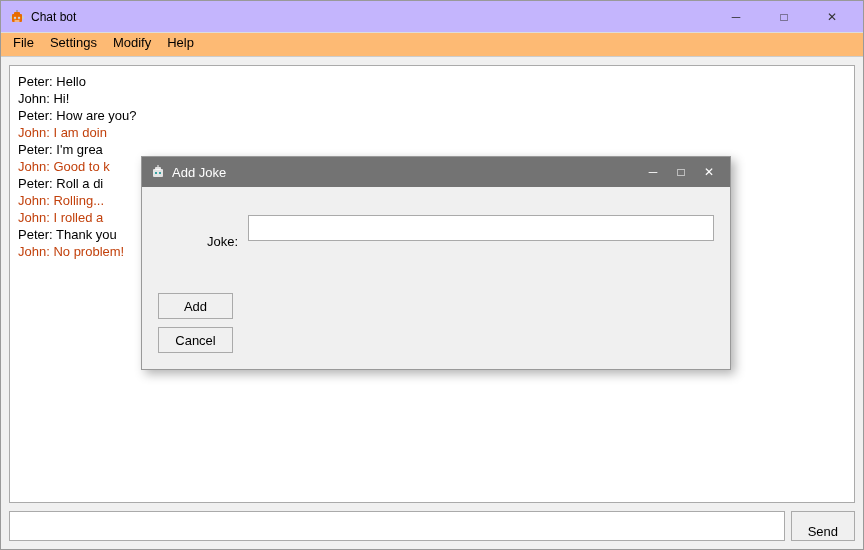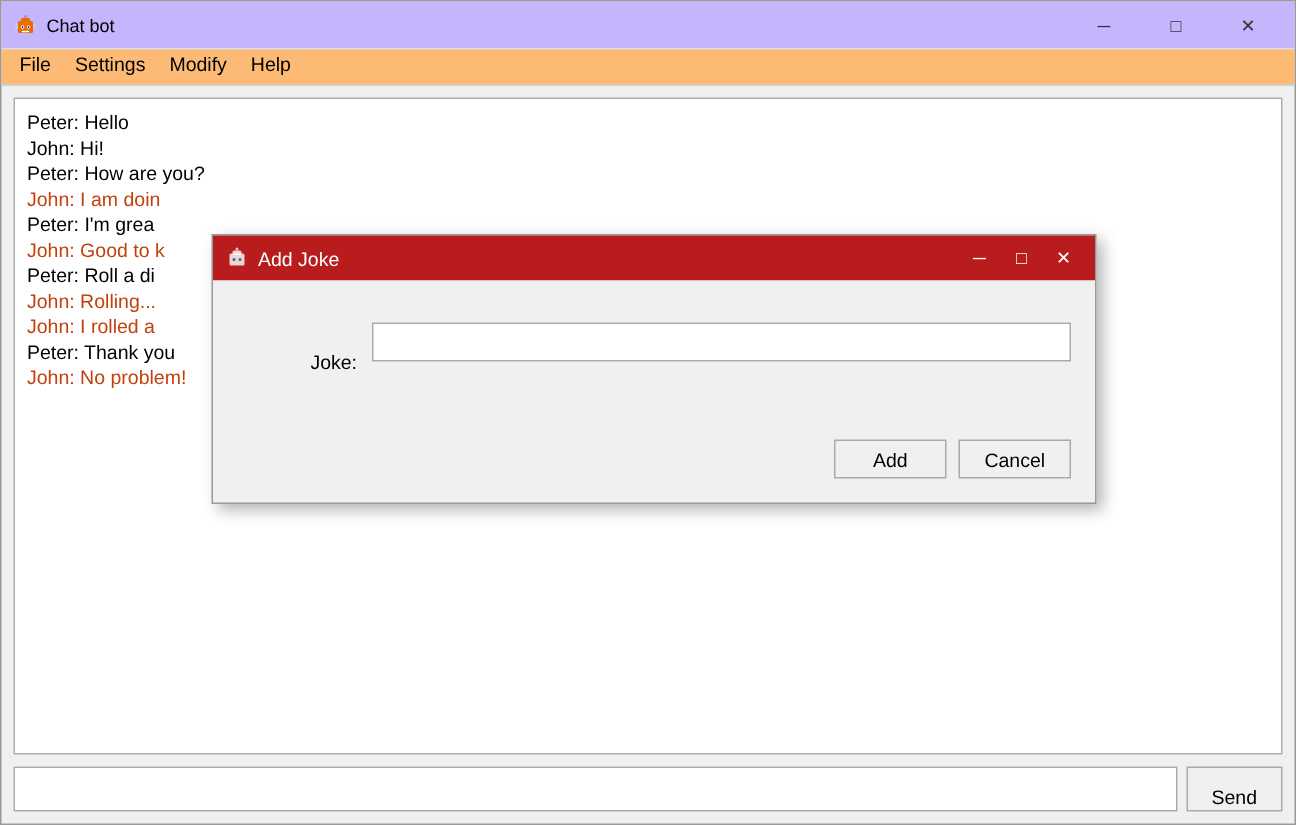--- a/index.html
+++ b/index.html
@@ -151,21 +151,21 @@
       top: 155px;
       left: 140px;
       width: 590px;
       background: #f0f0f0;
       border: 1px solid #999;
       box-shadow: 4px 4px 10px rgba(0,0,0,0.3);
       pointer-events: all;
     }
 
     .modal-title-bar {
-      background: #b91c1c;
+      background: #737373;
       height: 30px;
       display: flex;
       align-items: center;
       justify-content: space-between;
       padding: 0 8px;
       color: white;
     }
 
     .modal-title-left {
       display: flex;
@@ -227,20 +227,21 @@
       background: #fff;
       padding: 2px 4px;
       font-size: 13px;
     }
 
     .modal-footer {
       display: flex;
       justify-content: flex-end;
       gap: 8px;
       padding: 8px 16px 16px;
+      flex-direction: column;
     }
 
     .modal-action-btn {
       width: 75px;
       height: 26px;
       background: #f0f0f0;
       border: 1px solid #aaa;
       cursor: pointer;
       font-size: 13px;
     }

